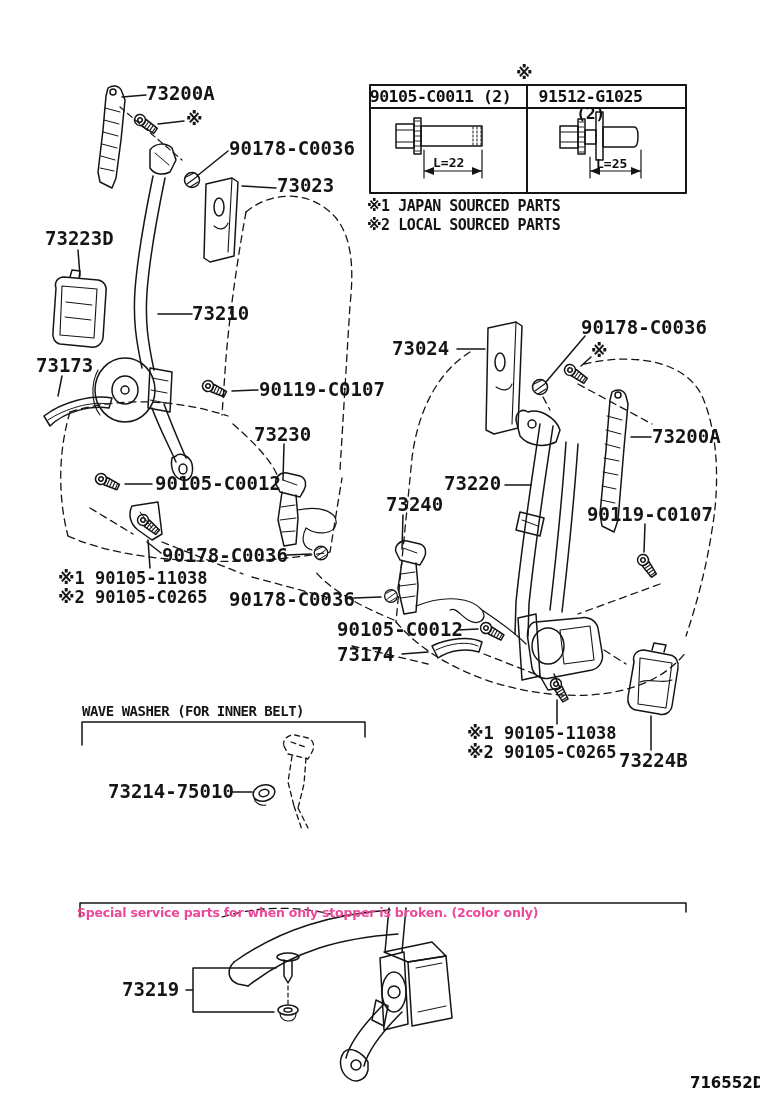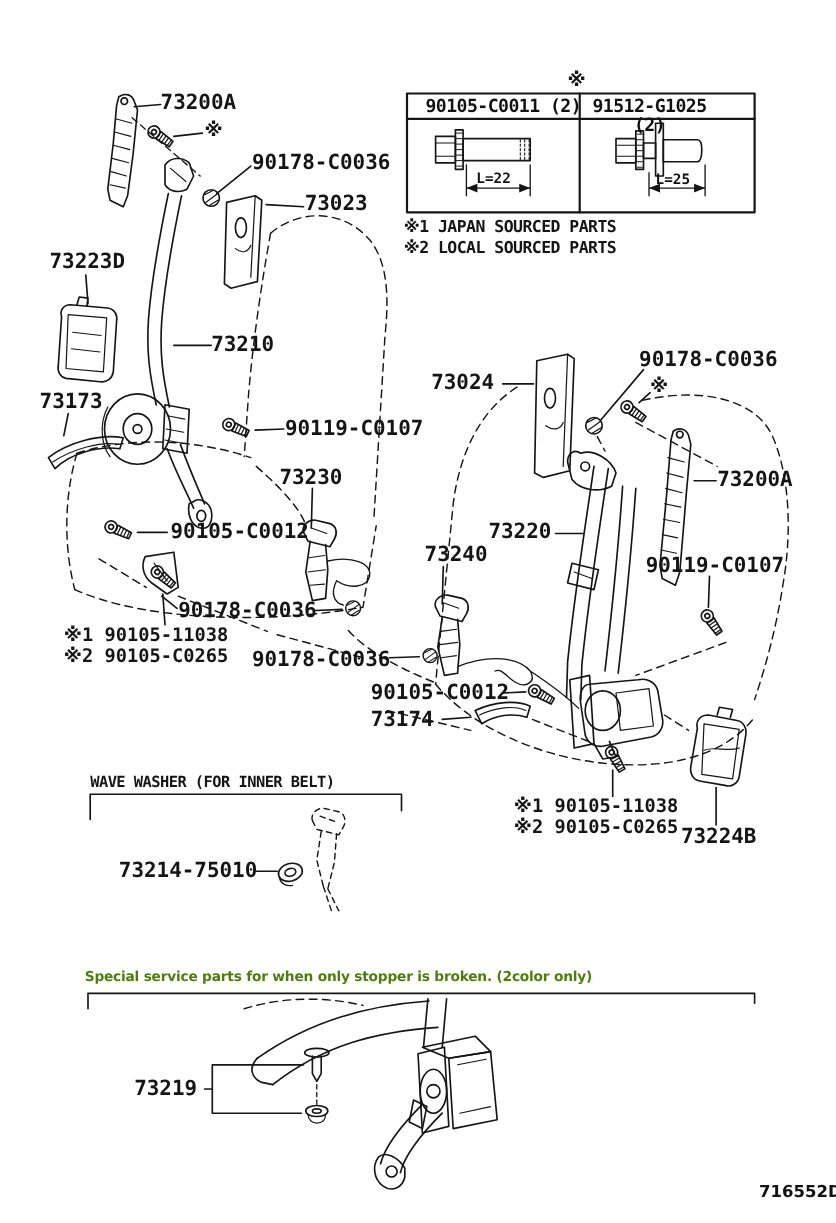--- a/index.html
+++ b/index.html
@@ -11,21 +11,21 @@
   .lbl.sm{font-size:17px;}
   .lbl.nt{font-size:15px;letter-spacing:-0.5px;}
   .mark{position:absolute;font:bold 17px "DejaVu Sans","Liberation Sans",sans-serif;
         color:#151515;line-height:1;}
   .cellhdr{position:absolute;text-align:center;font:bold 16.5px "DejaVu Sans Mono","DejaVu Sans",monospace;
         color:#111;line-height:1;letter-spacing:-0.5px;}
   .dim{position:absolute;font:bold 13px "DejaVu Sans Mono","DejaVu Sans",monospace;color:#111;line-height:1;}
   .title-mono{position:absolute;font:bold 14px "DejaVu Sans Mono","DejaVu Sans",monospace;
         color:#151515;white-space:nowrap;line-height:1;letter-spacing:-0.5px;}
   .title-sans{position:absolute;font:bold 12.5px "DejaVu Sans","Liberation Sans",sans-serif;
-        color:#4d7c0f;white-space:nowrap;line-height:1;letter-spacing:-0.2px;}
+        color:#ec4899;white-space:nowrap;line-height:1;letter-spacing:-0.2px;margin-top:25px;}
   .docnum{position:absolute;font:bold 15px "DejaVu Sans","Liberation Sans",sans-serif;
         color:#111;line-height:1;}
 </style>
 </head>
 <body>
 
 <div id="stage">
 
   <svg id="art" width="760" height="1112" viewBox="0 0 760 1112" stroke="#151515" fill="none" stroke-width="1.5" stroke-linecap="round" stroke-linejoin="round">
     <defs>
@@ -286,21 +286,21 @@
     </g>
     <g>
       <ellipse cx="288" cy="1010" rx="10" ry="5"></ellipse>
       <ellipse cx="288" cy="1010" rx="4" ry="2"></ellipse>
       <path stroke-width="1.1" d="M280,1013 C280,1018 284,1021 288,1021 C293,1021 296,1018 296,1013"></path>
     </g>
     <path d="M186,990 L193,990 M193,968 L193,1012 M193,968 L276,968 M193,1012 L274,1012"></path>
   </svg>
 
   <div class="mark" style="left:516px;top:65px;">※</div>
-  <div class="cellhdr" style="left:371px;top:89px;width:173px;">90105-C0011 (2)</div>
+  <div class="cellhdr" style="left:354px;top:89px;width:173px;">90105-C0011 (2)</div>
   <div class="cellhdr" style="left:528px;top:89px;width:125px;">91512-G1025 (2)</div>
   <div class="dim" style="left:433px;top:156px;">L=22</div>
   <div class="dim" style="left:596px;top:157px;">L=25</div>
   <div class="lbl nt" style="left:367px;top:199px;">※1 JAPAN SOURCED PARTS</div>
   <div class="lbl nt" style="left:367px;top:218px;">※2 LOCAL SOURCED PARTS</div>
 
   <div class="lbl" style="left:146px;top:84px;">73200A</div>
   <div class="mark" style="left:186px;top:111px;">※</div>
   <div class="lbl" style="left:229px;top:139px;">90178-C0036</div>
   <div class="lbl" style="left:277px;top:176px;">73023</div>

